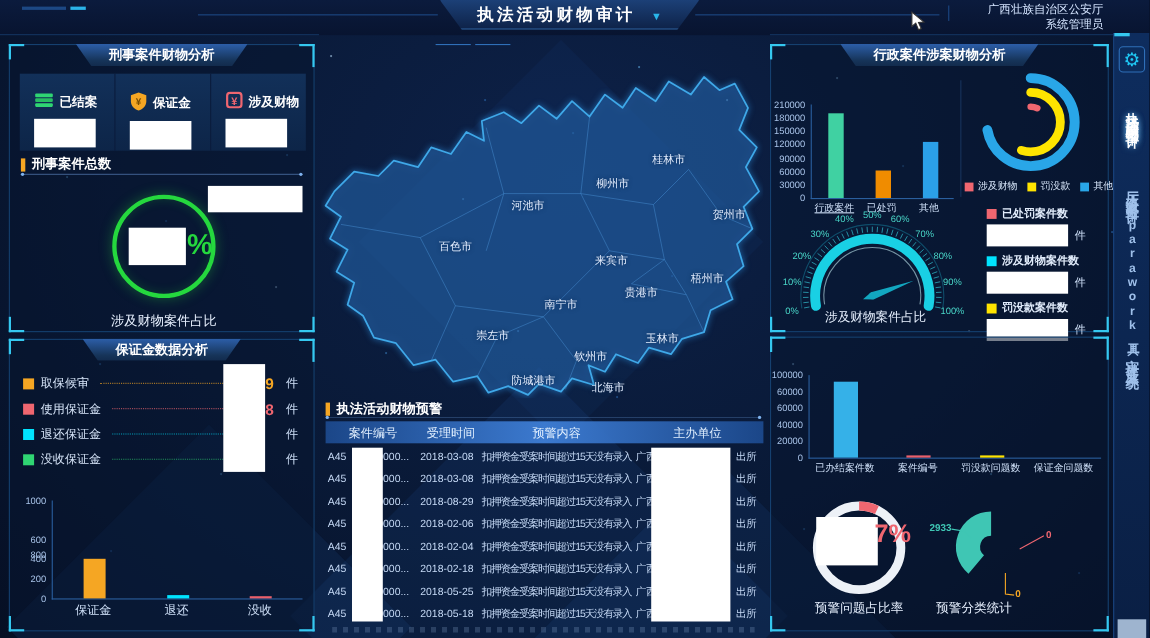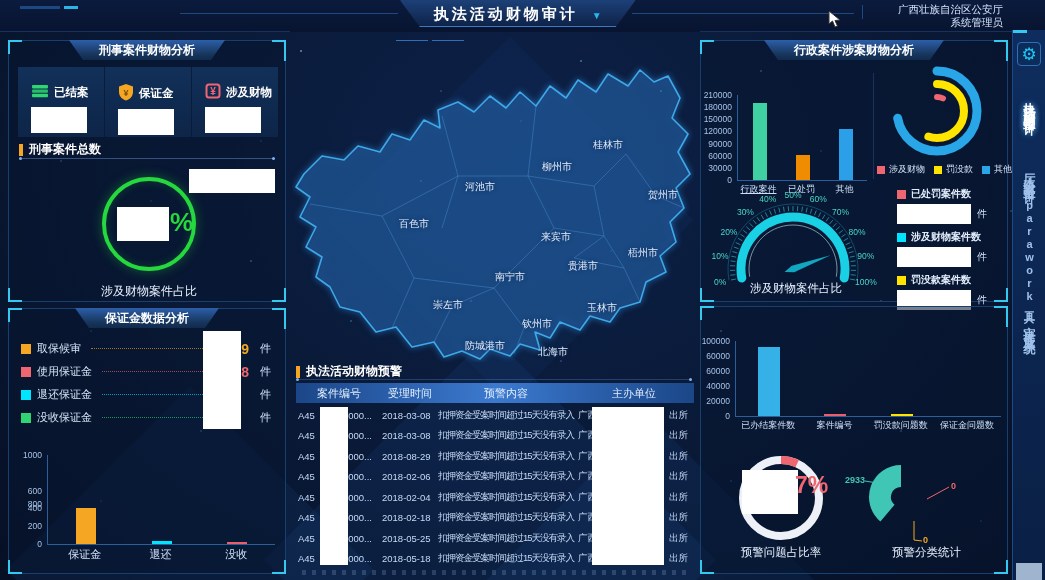--- a/index.html
+++ b/index.html
@@ -133,21 +133,21 @@
 .don-redact{left:9px;top:20px;width:56px;height:44px}
 .don-suffix{position:absolute;left:62px;top:22px;font-size:23px;font-weight:bold;color:#ef6670;z-index:5}
 .don-cap{position:absolute;left:18px;top:238px;width:124px;text-align:center;font-size:11.5px;color:#e8f1ff}
 .pie-wrap{position:absolute;left:130px;top:130px;width:170px;height:120px}
 .cl{fill:none;stroke-width:1}
 .cl.t{stroke:#3fc6b4}.cl.p{stroke:#ef6670}.cl.o{stroke:#f5a623}
 .plab{position:absolute;font-size:9px;font-weight:bold}
 .plab.t{left:14px;top:38px;color:#3fc6b4}
 .plab.p{left:120px;top:44px;color:#ef6670}
 .plab.o{left:92px;top:98px;color:#f5a623}
-.pie-cap{position:absolute;left:150px;top:238px;width:110px;text-align:right;font-size:11.5px;color:#e8f1ff}
+.pie-cap{position:absolute;left:150px;top:238px;width:110px;text-align:left;font-size:11.5px;color:#e8f1ff}
 
 .sidebar{position:absolute;left:1012px;top:30px;width:33px;height:550px;background:linear-gradient(180deg,#0e2d5e,#0a1f44);border-left:1px solid #1b4a8a;z-index:6}
 .sidebar::before{content:"";position:absolute;top:0;left:0;width:14px;height:3px;background:#35c8f0}
 .gear{margin:12px auto 0;width:24px;height:24px;line-height:24px;text-align:center;color:#1fc8f5;font-size:17px;background:#0c2c5c;border:1px solid #2f6fb8;border-radius:4px;cursor:pointer}
 .sbmenu{display:flex;flex-direction:column;align-items:center}
 .sbitem{writing-mode:vertical-lr;text-orientation:upright;letter-spacing:3px;font-size:12px;font-weight:bold;color:#9fc0ea;cursor:pointer}
 .sbitem.active{color:#fff;text-shadow:0 0 6px rgba(120,200,255,.6)}
 .sbitem:nth-child(1){margin-top:26px}
 .sbitem:nth-child(2){margin-top:48px}
 .sbitem:nth-child(3){margin-top:14px;font-size:11px;letter-spacing:1px}

